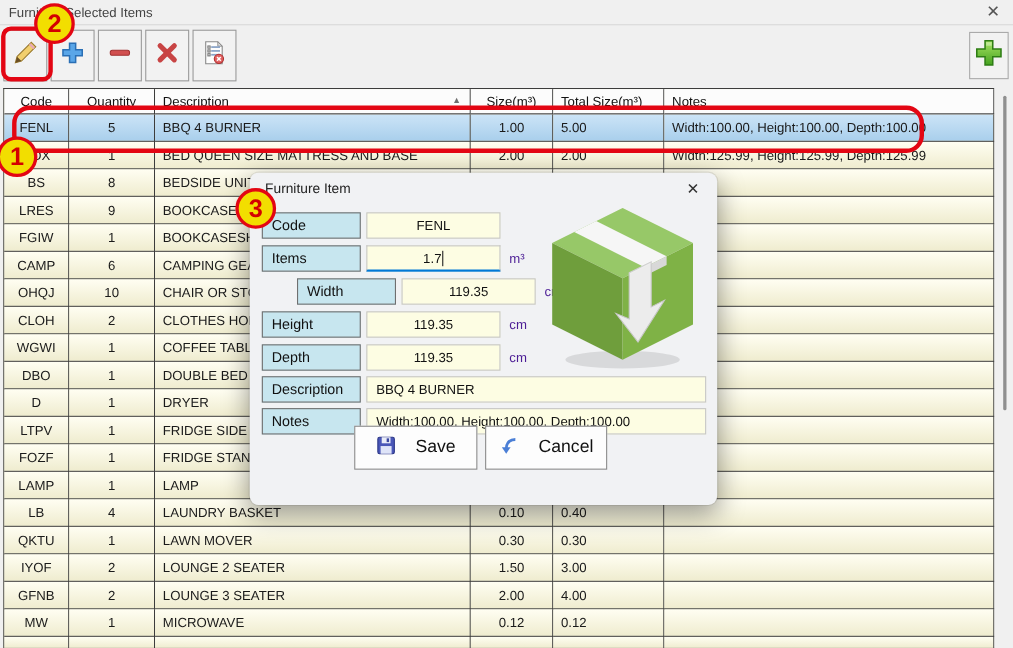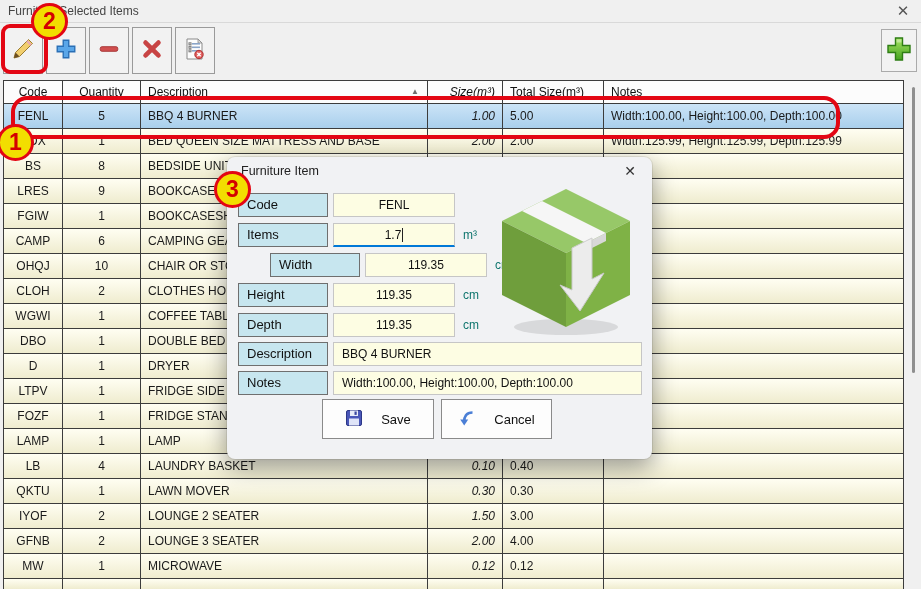--- a/index.html
+++ b/index.html
@@ -18,41 +18,41 @@
 
   
   .grid{position:absolute;left:3px;top:80px;width:900px;height:509px;border-top:1px solid #3c3c3c;border-left:1px solid #3c3c3c;box-sizing:content-box;background:#f7f6df;}
   .trow{display:flex;width:900px;}
   .cell{box-sizing:border-box;border-right:1px solid #3c3c3c;border-bottom:1px solid #3c3c3c;font-size:12px;color:#1a1a1a;padding:0 7px;white-space:nowrap;overflow:hidden;height:25px;line-height:24px;background:linear-gradient(180deg,#fffef2 0%,#efeccf 100%);}
   .hcell{box-sizing:border-box;border-right:1px solid #3c3c3c;border-bottom:1px solid #3c3c3c;font-size:12px;color:#111;padding:0 7px;height:23px;line-height:22px;background:#fcfcfc;white-space:nowrap;position:relative;}
   .trow.selected .cell{background:linear-gradient(180deg,#cce4f7 0%,#a9cfec 100%);}
   .c0{width:59px;text-align:center;}
   .c1{width:78px;text-align:center;}
   .c2{width:287px;}
-  .c3{width:75px;text-align:right;font-style:italic;}
+  .c3{width:75px;text-align:center;}
   .c4{width:101px;text-align:left;}
   .c5{width:300px;}
   .sort-arrow{position:absolute;right:8px;top:0;font-size:8px;color:#6f6f6f;line-height:22px;}
 
   
   .vscroll{position:absolute;right:0;top:80px;width:17px;height:509px;background:#f0f0f0;}
   .vscroll .thumb{position:absolute;left:8px;top:7px;width:3px;height:286px;background:#8f8f8f;border-radius:2px;}
 
   
   .dialog{position:absolute;left:227px;top:157px;width:425px;height:302px;background:#f1f2f4;border-radius:8px;box-shadow:0 8px 24px rgba(0,0,0,.4),0 0 0 1px rgba(0,0,0,.08);}
   .dialog .dtitle{position:absolute;left:14px;top:7px;font-size:12.5px;color:#222;}
   .dialog .dclose{position:absolute;right:12px;top:4px;width:20px;height:20px;font-size:14px;color:#333;text-align:center;line-height:20px;}
   .frow{position:absolute;left:0;width:100%;height:24px;}
   .flabel{position:absolute;left:11px;width:90px;height:24px;background:#c7e6ef;border:1px solid #6f6f6f;box-sizing:border-box;font-size:13px;color:#111;padding-left:8px;line-height:22px;}
   .finput{position:absolute;left:106px;width:122px;height:24px;background:#fdfde3;border:1px solid #c6c6c6;box-sizing:border-box;font-size:12px;color:#111;display:flex;align-items:center;justify-content:center;}
   .finput.wide{width:309px;justify-content:flex-start;padding-left:8px;}
   .finput.focused{border-bottom:2px solid #0078d7;}
-  .funit{position:absolute;left:236px;font-size:12px;color:#0f766e;line-height:24px;}
+  .funit{position:absolute;left:236px;font-size:12px;color:#4c1d95;line-height:24px;}
   .caret{display:inline-block;width:1px;height:14px;background:#222;margin-left:1px;}
-  .dbtn{position:absolute;top:242px;height:40px;background:#fdfdfd;border:1px solid #8a8a8a;box-sizing:border-box;display:flex;align-items:center;justify-content:center;gap:18px;font-size:13px;color:#111;}
+  .dbtn{position:absolute;top:230px;height:40px;background:#fdfdfd;border:1px solid #8a8a8a;box-sizing:border-box;display:flex;align-items:center;justify-content:center;gap:18px;font-size:16px;color:#111;}
   .dbtn.save{left:95px;width:112px;}
   .dbtn.cancel{left:214px;width:111px;}
   .cube{position:absolute;left:265px;top:24px;}
 
   
   .ann-rect{position:absolute;border:4px solid #e30613;border-radius:12px;box-sizing:border-box;pointer-events:none;}
   .ann-rect.r-edit{left:1px;top:24px;width:47px;height:50px;border-radius:9px;}
   .ann-rect.r-row{left:11px;top:96px;width:829px;height:43px;border-radius:16px;}
   .badge{position:absolute;width:37px;height:37px;border-radius:50%;background:#f2de00;border:3px solid #e30613;box-sizing:border-box;color:#d40000;font-size:23px;font-weight:bold;text-align:center;line-height:31px;}
   .b1{left:-3px;top:124px;}

